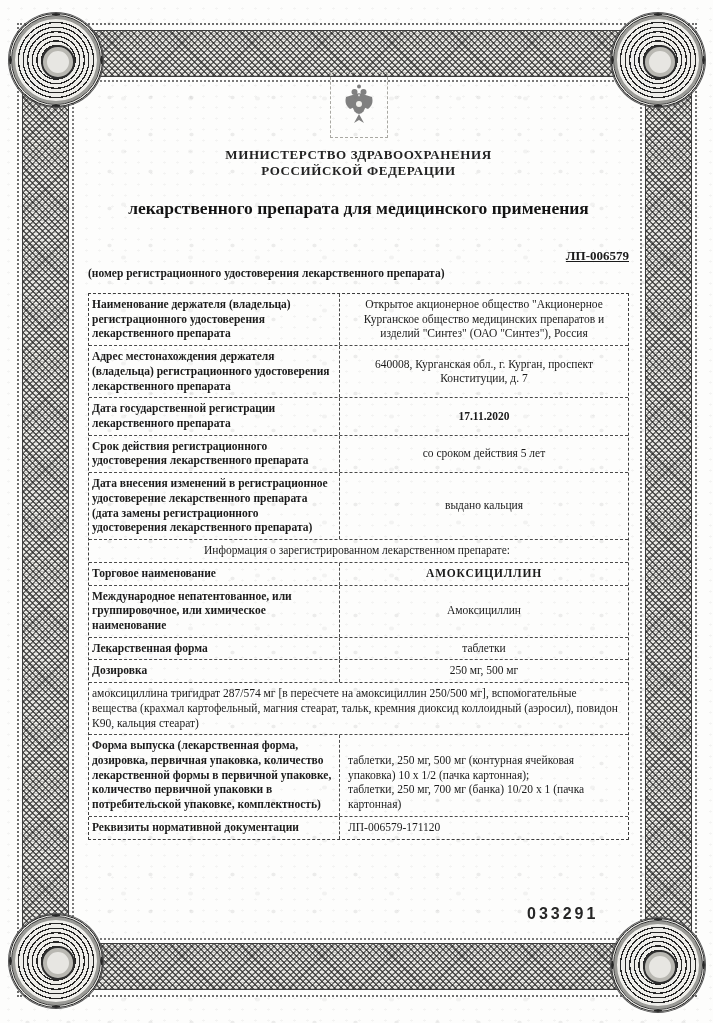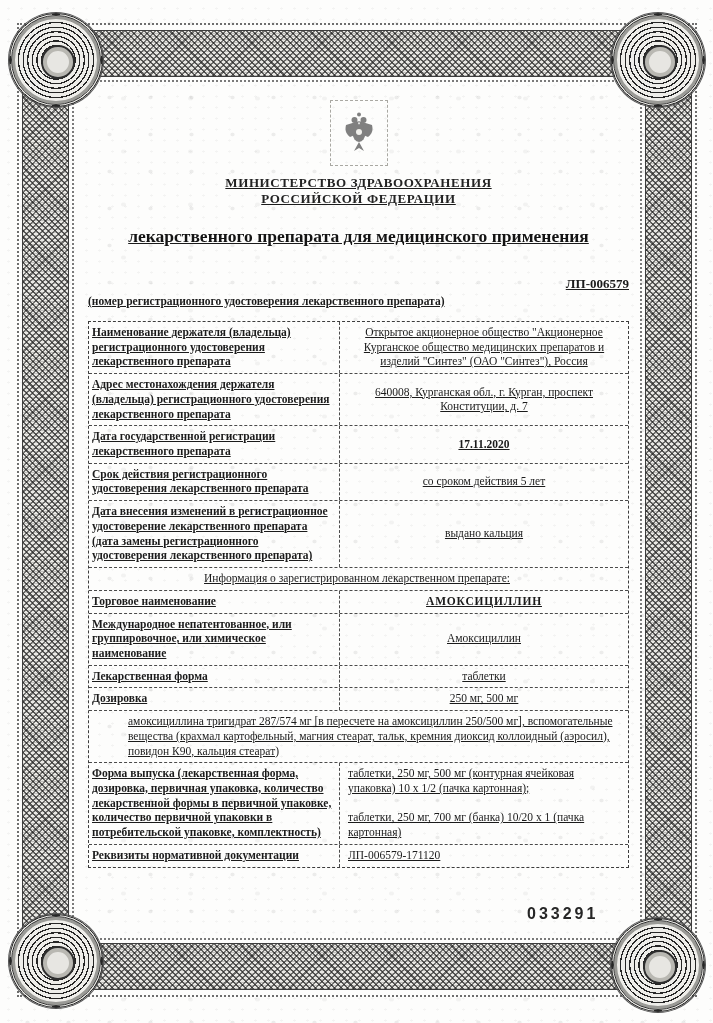--- a/index.html
+++ b/index.html
@@ -40,37 +40,37 @@
   .medallion.tl{left:9px;top:13px;}
   .medallion.tr{right:8px;top:13px;}
   .medallion.bl{left:9px;bottom:15px;}
   .medallion.br{right:8px;bottom:11px;}
   .medallion::after{
     content:"";position:absolute;left:50%;top:50%;width:30px;height:30px;margin:-15px 0 0 -15px;
     border-radius:50%;background:#e7e6e2;border:2px solid #2e2e2e;
     box-shadow:inset 0 0 0 4px #b9b8b2;
   }
   
-  .content{position:absolute;left:88px;width:541px;top:96px;text-decoration:underline;}
+  .content{position:absolute;left:88px;width:541px;top:68px;}
   .emblem-box{
     width:56px;height:64px;margin:4px auto 0 auto;
     border:1px dashed #a9a8a2;display:flex;align-items:center;justify-content:center;
   }
   .ministry{margin-top:9px;text-align:center;font-weight:bold;font-size:13px;line-height:1.25;letter-spacing:0.6px;color:#232323;}
   .title{margin:16px 0 0 0;text-align:center;font-weight:bold;font-size:17.5px;line-height:1.4;color:#141414;}
   .regnum{margin-top:28px;text-align:right;font-weight:bold;font-size:13px;text-decoration:underline;}
   .regcap{margin-top:3px;font-weight:bold;font-size:11.5px;}
   
   .doc-table{margin-top:14px;border:1.5px dashed #3c3c3c;font-size:11.5px;line-height:1.28;}
   .trow{display:flex;border-top:1px dashed #4a4a4a;}
   .trow:first-child{border-top:none;}
   .lcell{width:250px;box-sizing:border-box;padding:3px 6px 4px 3px;font-weight:bold;}
   .rcell{flex:1;box-sizing:border-box;border-left:1px dashed #4a4a4a;padding:3px 8px 4px 8px;
          display:flex;flex-direction:column;justify-content:center;align-items:center;text-align:center;}
-  .rcell.left-align{align-items:flex-start;text-align:left;justify-content:space-between;}
+  .rcell.left-align{align-items:flex-start;text-align:left;justify-content:flex-end;}
   .rcell.bold{font-weight:bold;}
   .full{box-sizing:border-box;padding:3px 6px 4px 3px;}
   .full.center{text-align:center;}
   .full.bold{font-weight:bold;}
   .caps{letter-spacing:0.8px;}
   
   .serial{
     position:absolute;left:527px;top:905px;
     font-family:Liberation Sans, sans-serif;
     font-size:16px;letter-spacing:3px;color:#262626;font-weight:bold;
@@ -167,21 +167,21 @@
         <div class="rcell">таблетки</div>
       </div>
 
       <div class="trow">
         <div class="lcell">Дозировка</div>
         <div class="rcell">250 мг, 500 мг</div>
       </div>
 
 
       <div class="trow">
-        <div class="full" style="width:100%;margin-left:36px;">амоксициллина тригидрат 287/574 мг [в пересчете на амоксициллин 250/500 мг], вспомогательные вещества (крахмал картофельный, магния стеарат, тальк, кремния диоксид коллоидный (аэросил), повидон К90, кальция стеарат)</div>
+        <div class="full" style="width:100%;">амоксициллина тригидрат 287/574 мг [в пересчете на амоксициллин 250/500 мг], вспомогательные вещества (крахмал картофельный, магния стеарат, тальк, кремния диоксид коллоидный (аэросил), повидон К90, кальция стеарат)</div>
       </div>
 
       <div class="trow">
         <div class="lcell">Форма выпуска (лекарственная форма, дозировка, первичная упаковка, количество лекарственной формы в первичной упаковке, количество первичной упаковки в потребительской упаковке, комплектность)</div>
         <div class="rcell left-align">
           <div>таблетки, 250 мг, 500 мг (контурная ячейковая упаковка) 10 х 1/2 (пачка картонная);</div>
           <div>таблетки, 250 мг, 700 мг (банка) 10/20 х 1 (пачка картонная)</div>
         </div>
       </div>
 

